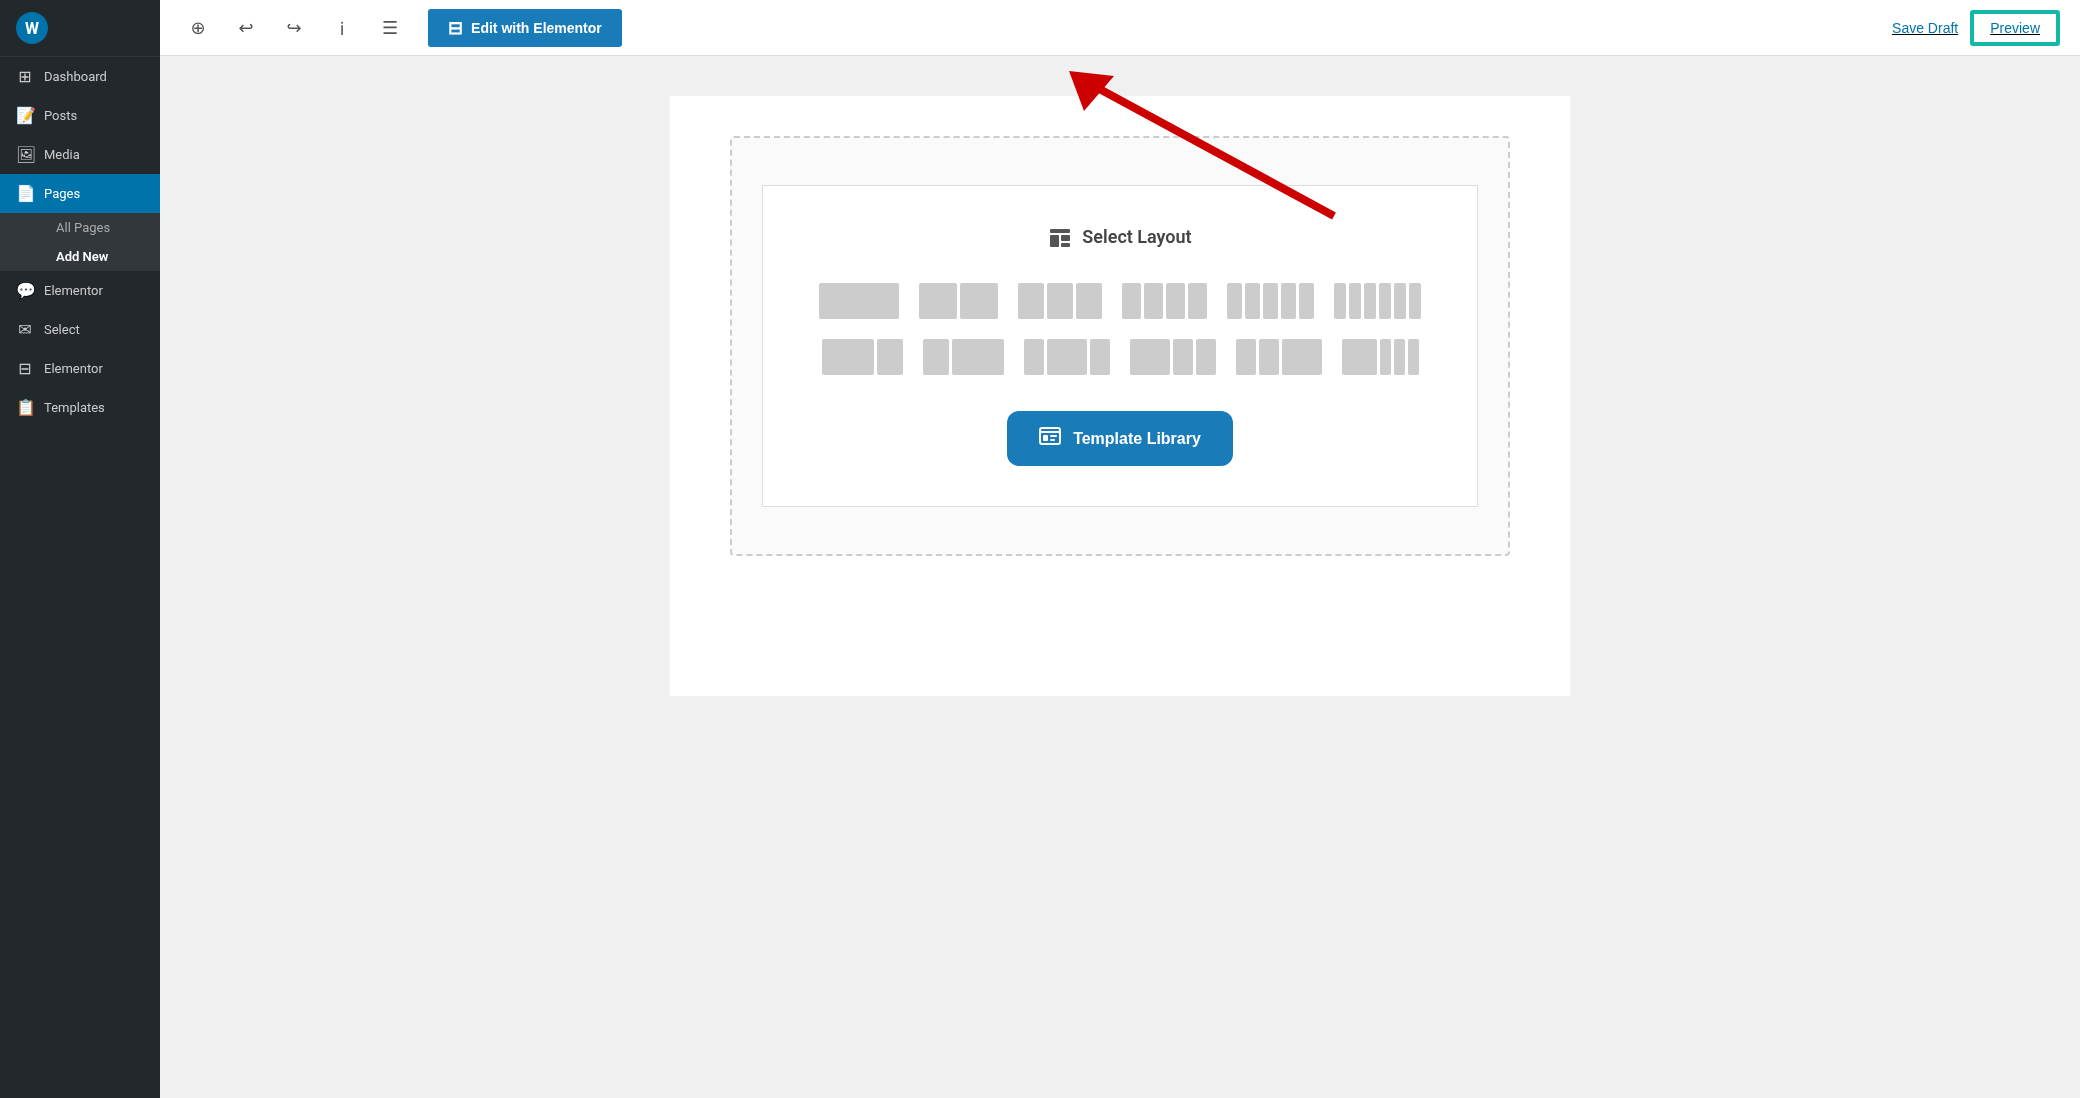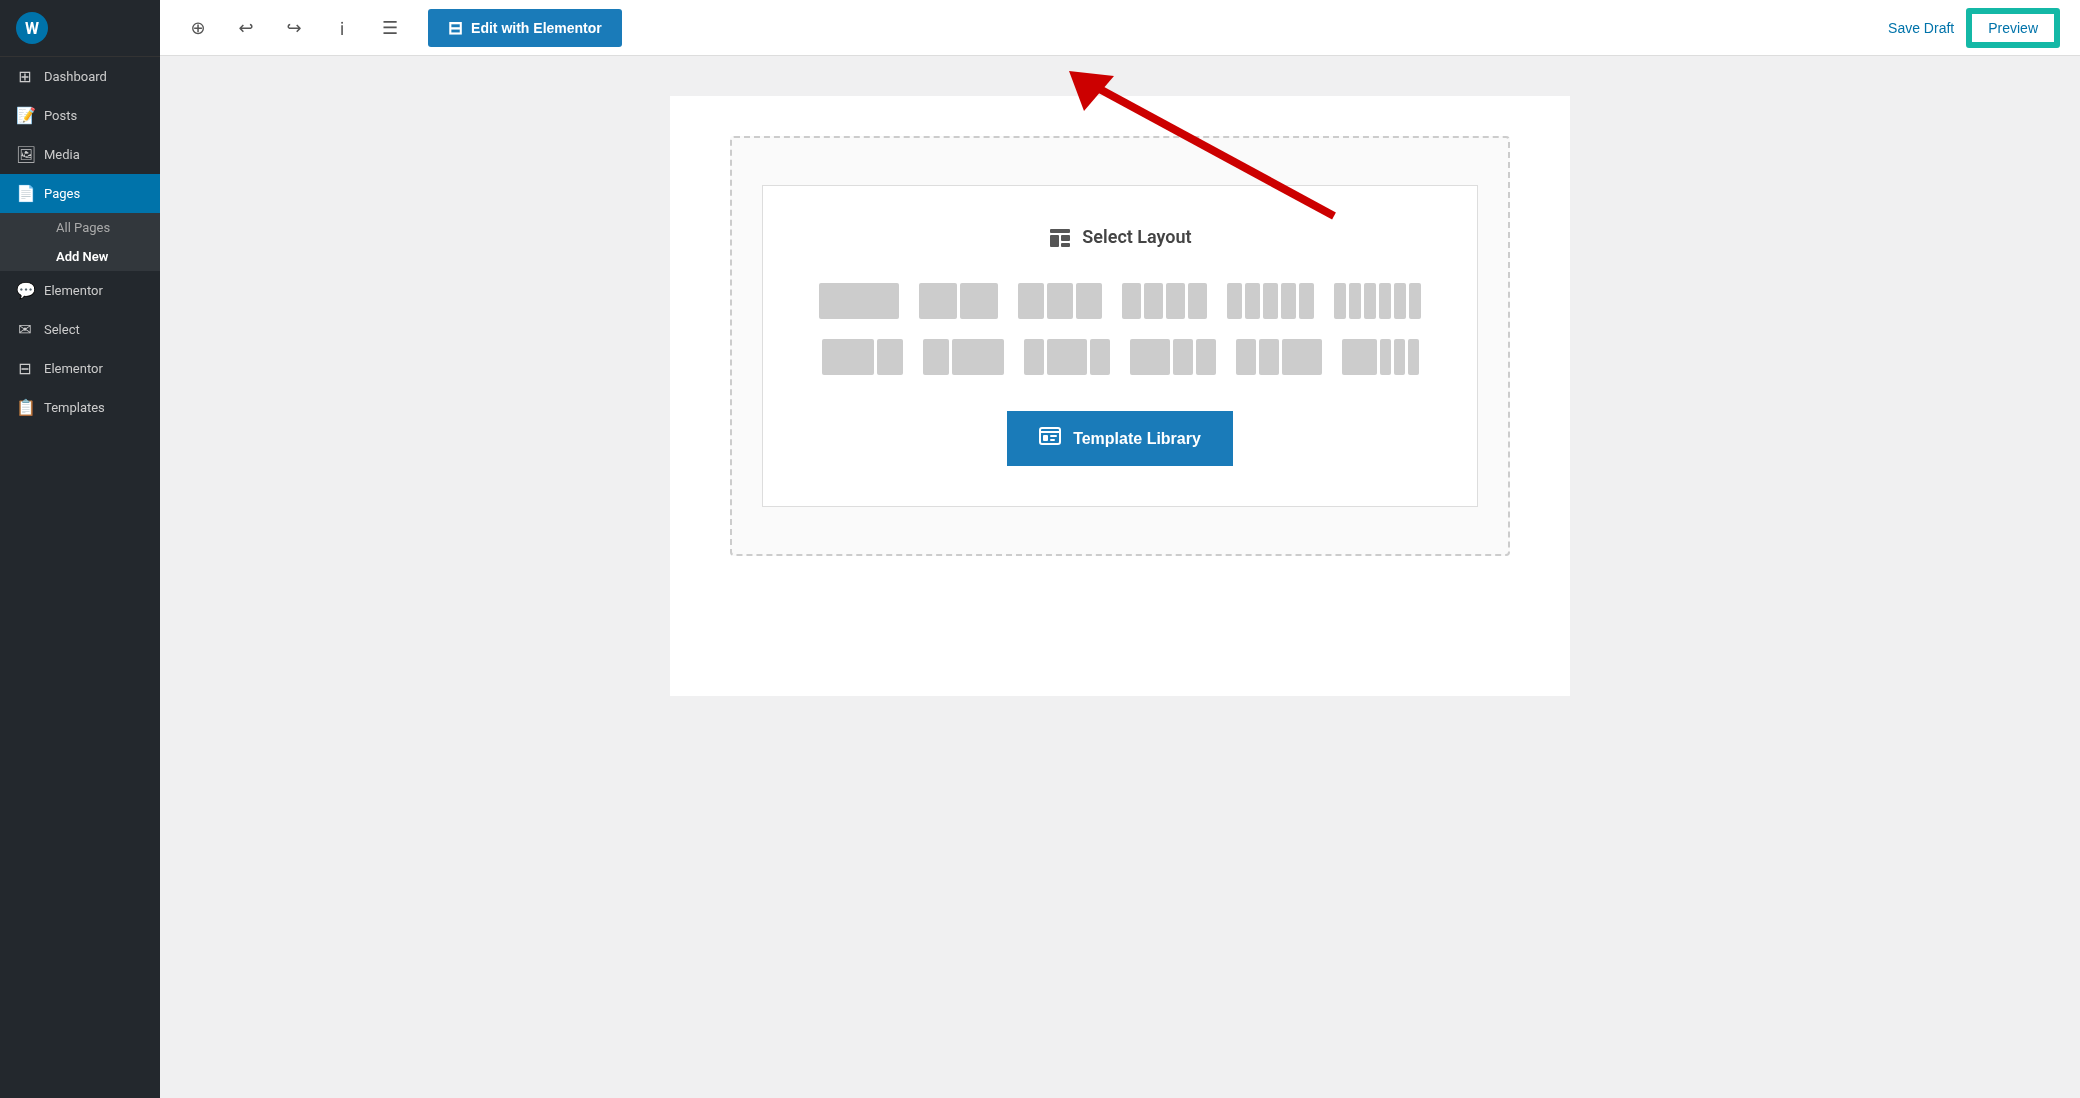--- a/index.html
+++ b/index.html
@@ -98,32 +98,33 @@
       display: flex;
       align-items: center;
       gap: 8px;
       margin-left: 8px;
     }
     .toolbar-right {
       margin-left: auto;
       display: flex;
       align-items: center;
       gap: 12px;
+      text-decoration: underline;
     }
     .save-draft-btn {
       background: transparent;
       border: none;
       color: #0073aa;
       font-size: 14px;
       cursor: pointer;
       font-weight: 500;
     }
     .preview-btn {
       background: transparent;
-      border: 6px solid #14b8a6;
+      border: 4px solid #14b8a6;
       color: #0073aa;
       padding: 6px 16px;
       border-radius: 3px;
       font-size: 14px;
       cursor: pointer;
       font-weight: 500;
     }
 
     
     #editor-area {
@@ -235,21 +236,21 @@
       height: 36px;
       border-radius: 2px;
     }
 
     
     .template-library-btn {
       background: #1a7bb9;
       color: white;
       border: none;
       padding: 14px 32px;
-      border-radius: 0;
+      border-radius: 12px;
       cursor: pointer;
       font-size: 16px;
       font-weight: 600;
       display: flex;
       align-items: center;
       gap: 12px;
       margin-top: 8px;
     }
     .template-library-icon {
       font-size: 20px;

